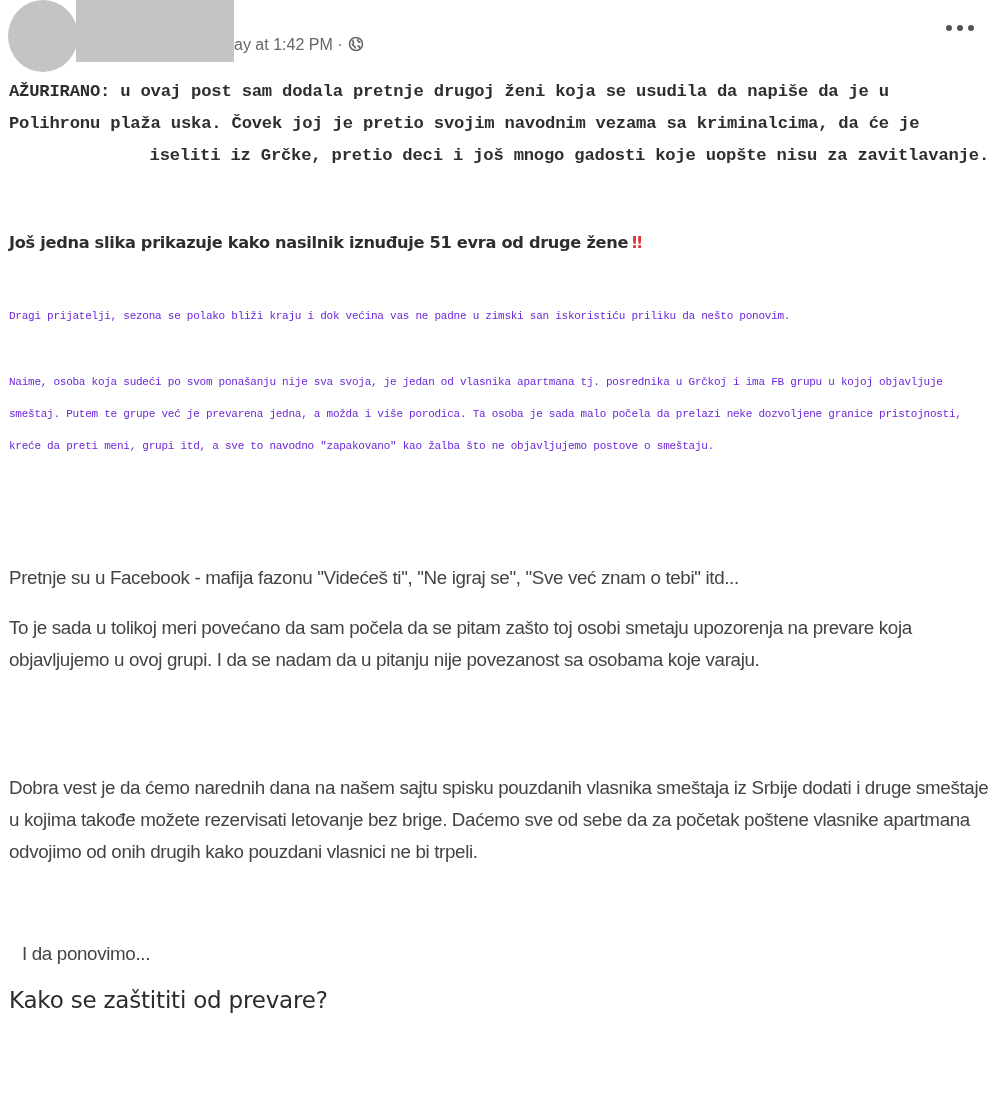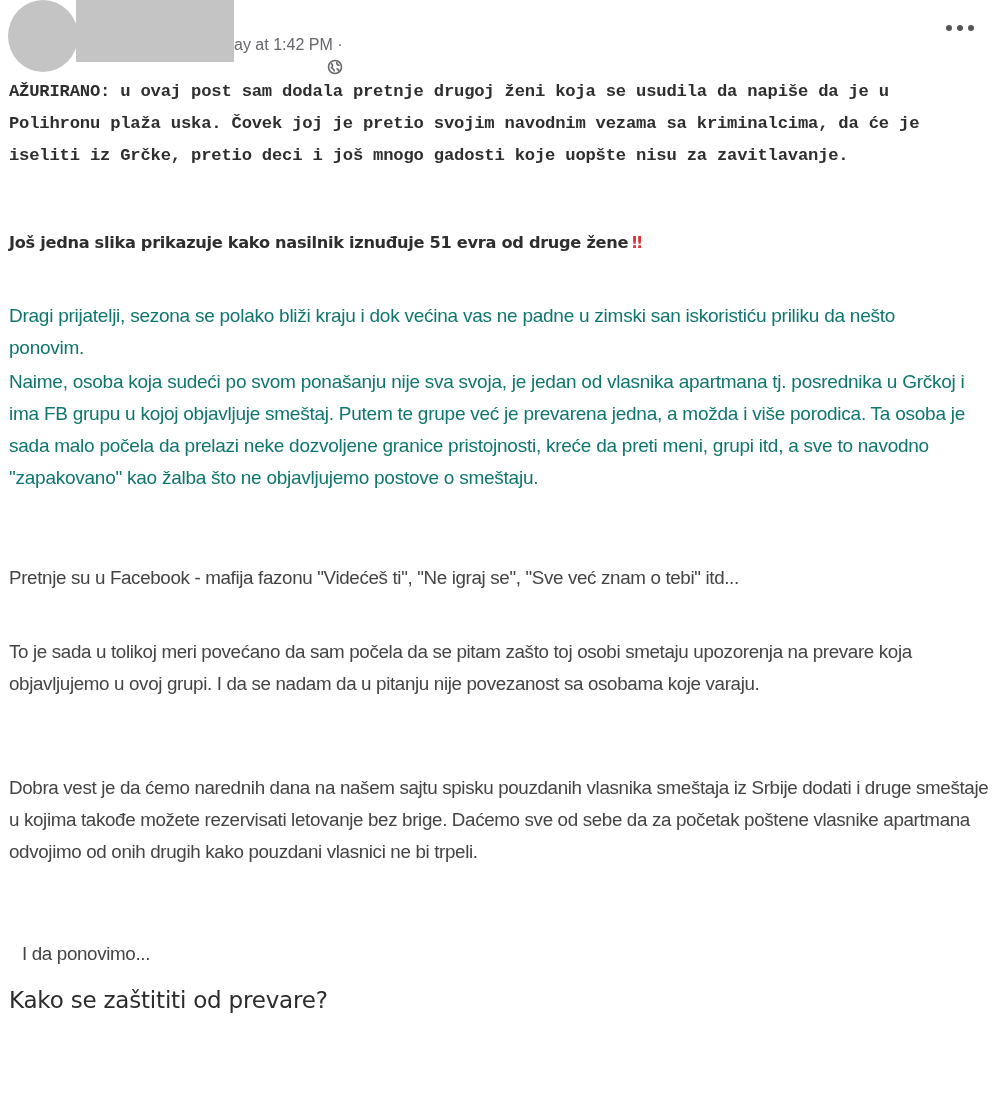--- a/index.html
+++ b/index.html
@@ -39,23 +39,22 @@
       background: #c4c4c4;
     }
     .meta {
       position: absolute;
       left: 234px;
       top: 36px;
       font-family: "Liberation Sans", sans-serif;
       font-size: 16px;
       color: #65676b;
       display: flex;
-      align-items: flex-end;
+      align-items: flex-start;
       gap: 5px;
-      flex-direction: column;
     }
     .globe-icon {
       display: inline-block;
       width: 16px;
       height: 16px;
     }
     .more-button {
       position: absolute;
       right: 26px;
       top: 18px;
@@ -96,24 +95,24 @@
       color: #2e2e2e;
       font-weight: bold;
       letter-spacing: -0.3px;
     }
     .bang {
       color: #e0303a;
       font-weight: bold;
       margin-left: 4px;
     }
     .reg {
-      font-family: Liberation Sans, sans-serif;
-      font-size: 19px;
+      font-family: Liberation Mono, monospace;
+      font-size: 11px;
       line-height: 32px;
-      color: #0f766e;
+      color: #6d28d9;
       letter-spacing: -0.25px;
     }
     .narrow {
       font-family: "Liberation Sans", sans-serif;
       font-size: 18.8px;
       line-height: 32px;
       color: #444;
       letter-spacing: -0.35px;
     }
     .heading {
@@ -160,34 +159,34 @@
     <span></span>
     <span></span>
     <span></span>
   </div>
 </div>
 
 <div class="content">
   <p class="bold-para" style="position:absolute;top:0;left:0;width:980px;">
     <span style="display:block;">AŽURIRANO: u ovaj post sam dodala pretnje drugoj ženi koja se usudila da napiše da je u</span>
     <span style="display:block;">Polihronu plaža uska. Čovek joj je pretio svojim navodnim vezama sa kriminalcima, da će je</span>
-    <span style="display:block;">iseliti iz Grčke, pretio deci i još mnogo gadosti koje uopšte nisu za zavitlavanje.</span>
+    <span style="display:block;text-align:right;">iseliti iz Grčke, pretio deci i još mnogo gadosti koje uopšte nisu za zavitlavanje.</span>
   </p>
 
   <p class="bold-line" style="position:absolute;top:151px;left:0;width:980px;">
     <span>Još jedna slika prikazuje kako nasilnik iznuđuje 51 evra od druge žene</span><span class="bang">‼</span>
   </p>
 
   <p class="reg" style="position:absolute;top:224px;left:0;width:960px;">Dragi prijatelji, sezona se polako bliži kraju i dok većina vas ne padne u zimski san iskoristiću priliku da nešto ponovim.</p>
 
   <p class="reg" style="position:absolute;top:290px;left:0;width:985px;">Naime, osoba koja sudeći po svom ponašanju nije sva svoja, je jedan od vlasnika apartmana tj. posrednika u Grčkoj i ima FB grupu u kojoj objavljuje smeštaj. Putem te grupe već je prevarena jedna, a možda i više porodica. Ta osoba je sada malo počela da prelazi neke dozvoljene granice pristojnosti, kreće da preti meni, grupi itd, a sve to navodno "zapakovano" kao žalba što ne objavljujemo postove o smeštaju.</p>
 
   <p class="narrow" style="position:absolute;top:486px;left:0;width:980px;">Pretnje su u Facebook - mafija fazonu "Videćeš ti", "Ne igraj se", "Sve već znam o tebi" itd...</p>
 
-  <p class="narrow" style="position:absolute;top:560px;left:0;width:985px;">To je sada u tolikoj meri povećano da sam počela da se pitam zašto toj osobi smetaju upozorenja na prevare koja objavljujemo u ovoj grupi. I da se nadam da u pitanju nije povezanost sa osobama koje varaju.</p>
+  <p class="narrow" style="position:absolute;top:536px;left:0;width:985px;">To je sada u tolikoj meri povećano da sam počela da se pitam zašto toj osobi smetaju upozorenja na prevare koja objavljujemo u ovoj grupi. I da se nadam da u pitanju nije povezanost sa osobama koje varaju.</p>
 
   <p class="narrow" style="position:absolute;top:696px;left:0;width:985px;">Dobra vest je da ćemo narednih dana na našem sajtu spisku pouzdanih vlasnika smeštaja iz Srbije dodati i druge smeštaje u kojima takođe možete rezervisati letovanje bez brige. Daćemo sve od sebe da za početak poštene vlasnike apartmana odvojimo od onih drugih kako pouzdani vlasnici ne bi trpeli.</p>
 
   <p class="narrow" style="position:absolute;top:862px;left:13px;width:980px;">I da ponovimo...</p>
 
   <h2 class="heading" style="position:absolute;top:908px;left:0;width:980px;">Kako se zaštititi od prevare?</h2>
 
   <ul class="bullets" style="position:absolute;top:959px;left:0;width:990px;">
   </ul>
 </div>

